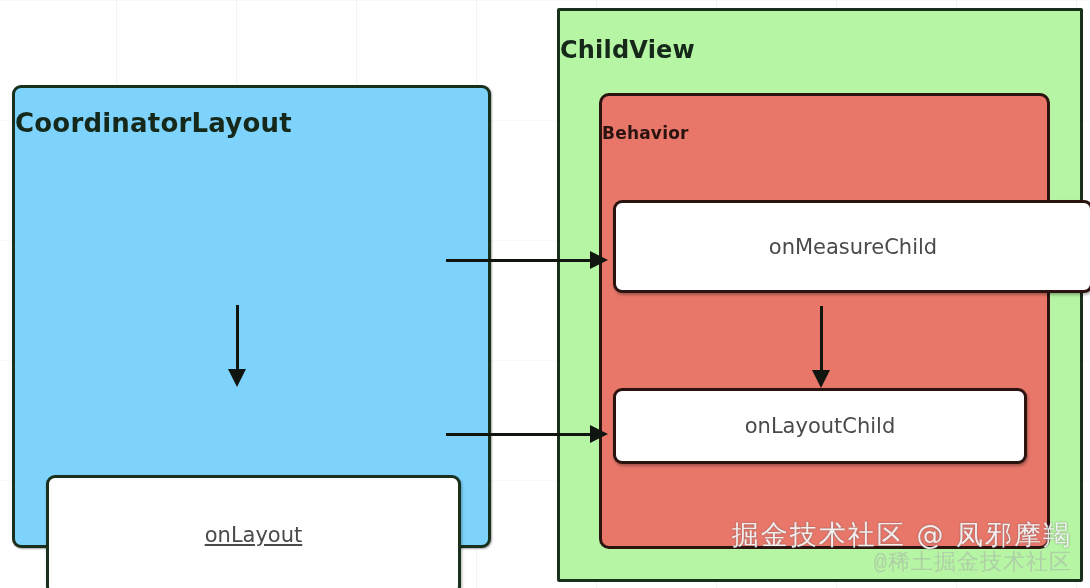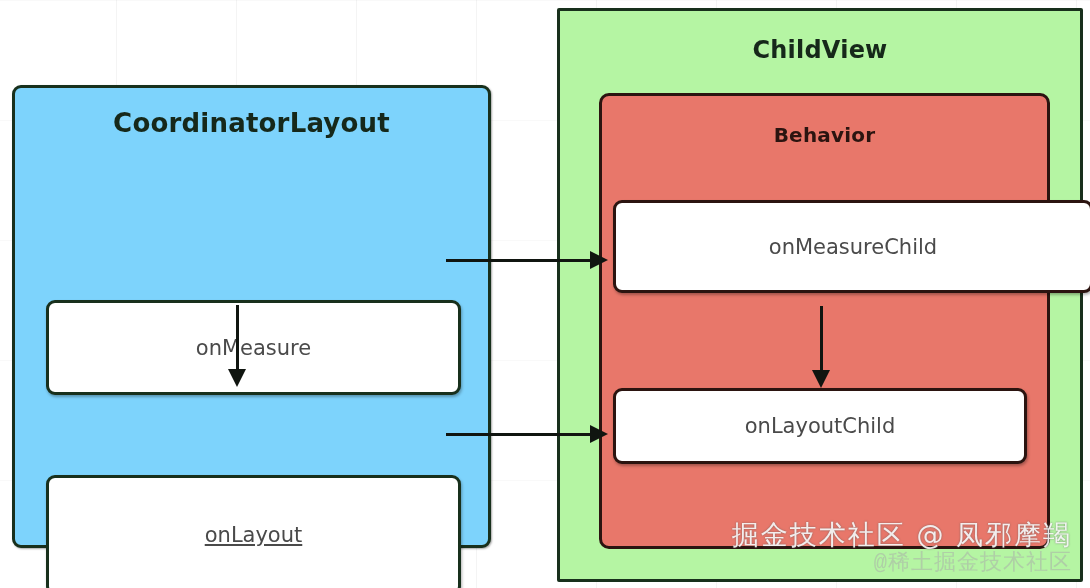--- a/index.html
+++ b/index.html
@@ -58,37 +58,37 @@
     border-radius: 10px;
     border: 3px solid #2b1410;
     box-sizing: border-box;
     position: absolute;
   }
 
   .container-title {
     position: absolute;
     left: 0;
     right: 0;
-    text-align: center;
+    text-align: left;
     font-weight: bold;
     color: #16281a;
     letter-spacing: 0.2px;
     user-select: none;
   }
   #coordinator-title {
     top: 20px;
     font-size: 26px;
   }
   #child-view-title {
     top: 25px;
     font-size: 24px;
   }
   #behavior-title {
     top: 27px;
-    font-size: 20px;
+    font-size: 17px;
     color: #2b1410;
   }
 
   .method-box {
     position: absolute;
     box-sizing: border-box;
     background: #ffffff;
     border: 3px solid #18301c;
     border-radius: 9px;
     display: flex;
@@ -170,21 +170,20 @@
 </head>
 <body>
 
 <div id="canvas">
 
   <div id="grid"></div>
 
   <div class="container-box" id="coordinator-layout">
     <div class="container-title" id="coordinator-title">CoordinatorLayout</div>
 
-    <div class="method-box" id="on-measure">onMeasure</div>
 
     <div class="method-box" id="on-layout">onLayout</div>
   </div>
 
   <div class="container-box" id="child-view">
     <div class="container-title" id="child-view-title">ChildView</div>
 
     <div id="behavior">
       <div class="container-title" id="behavior-title">Behavior</div>
     </div>

